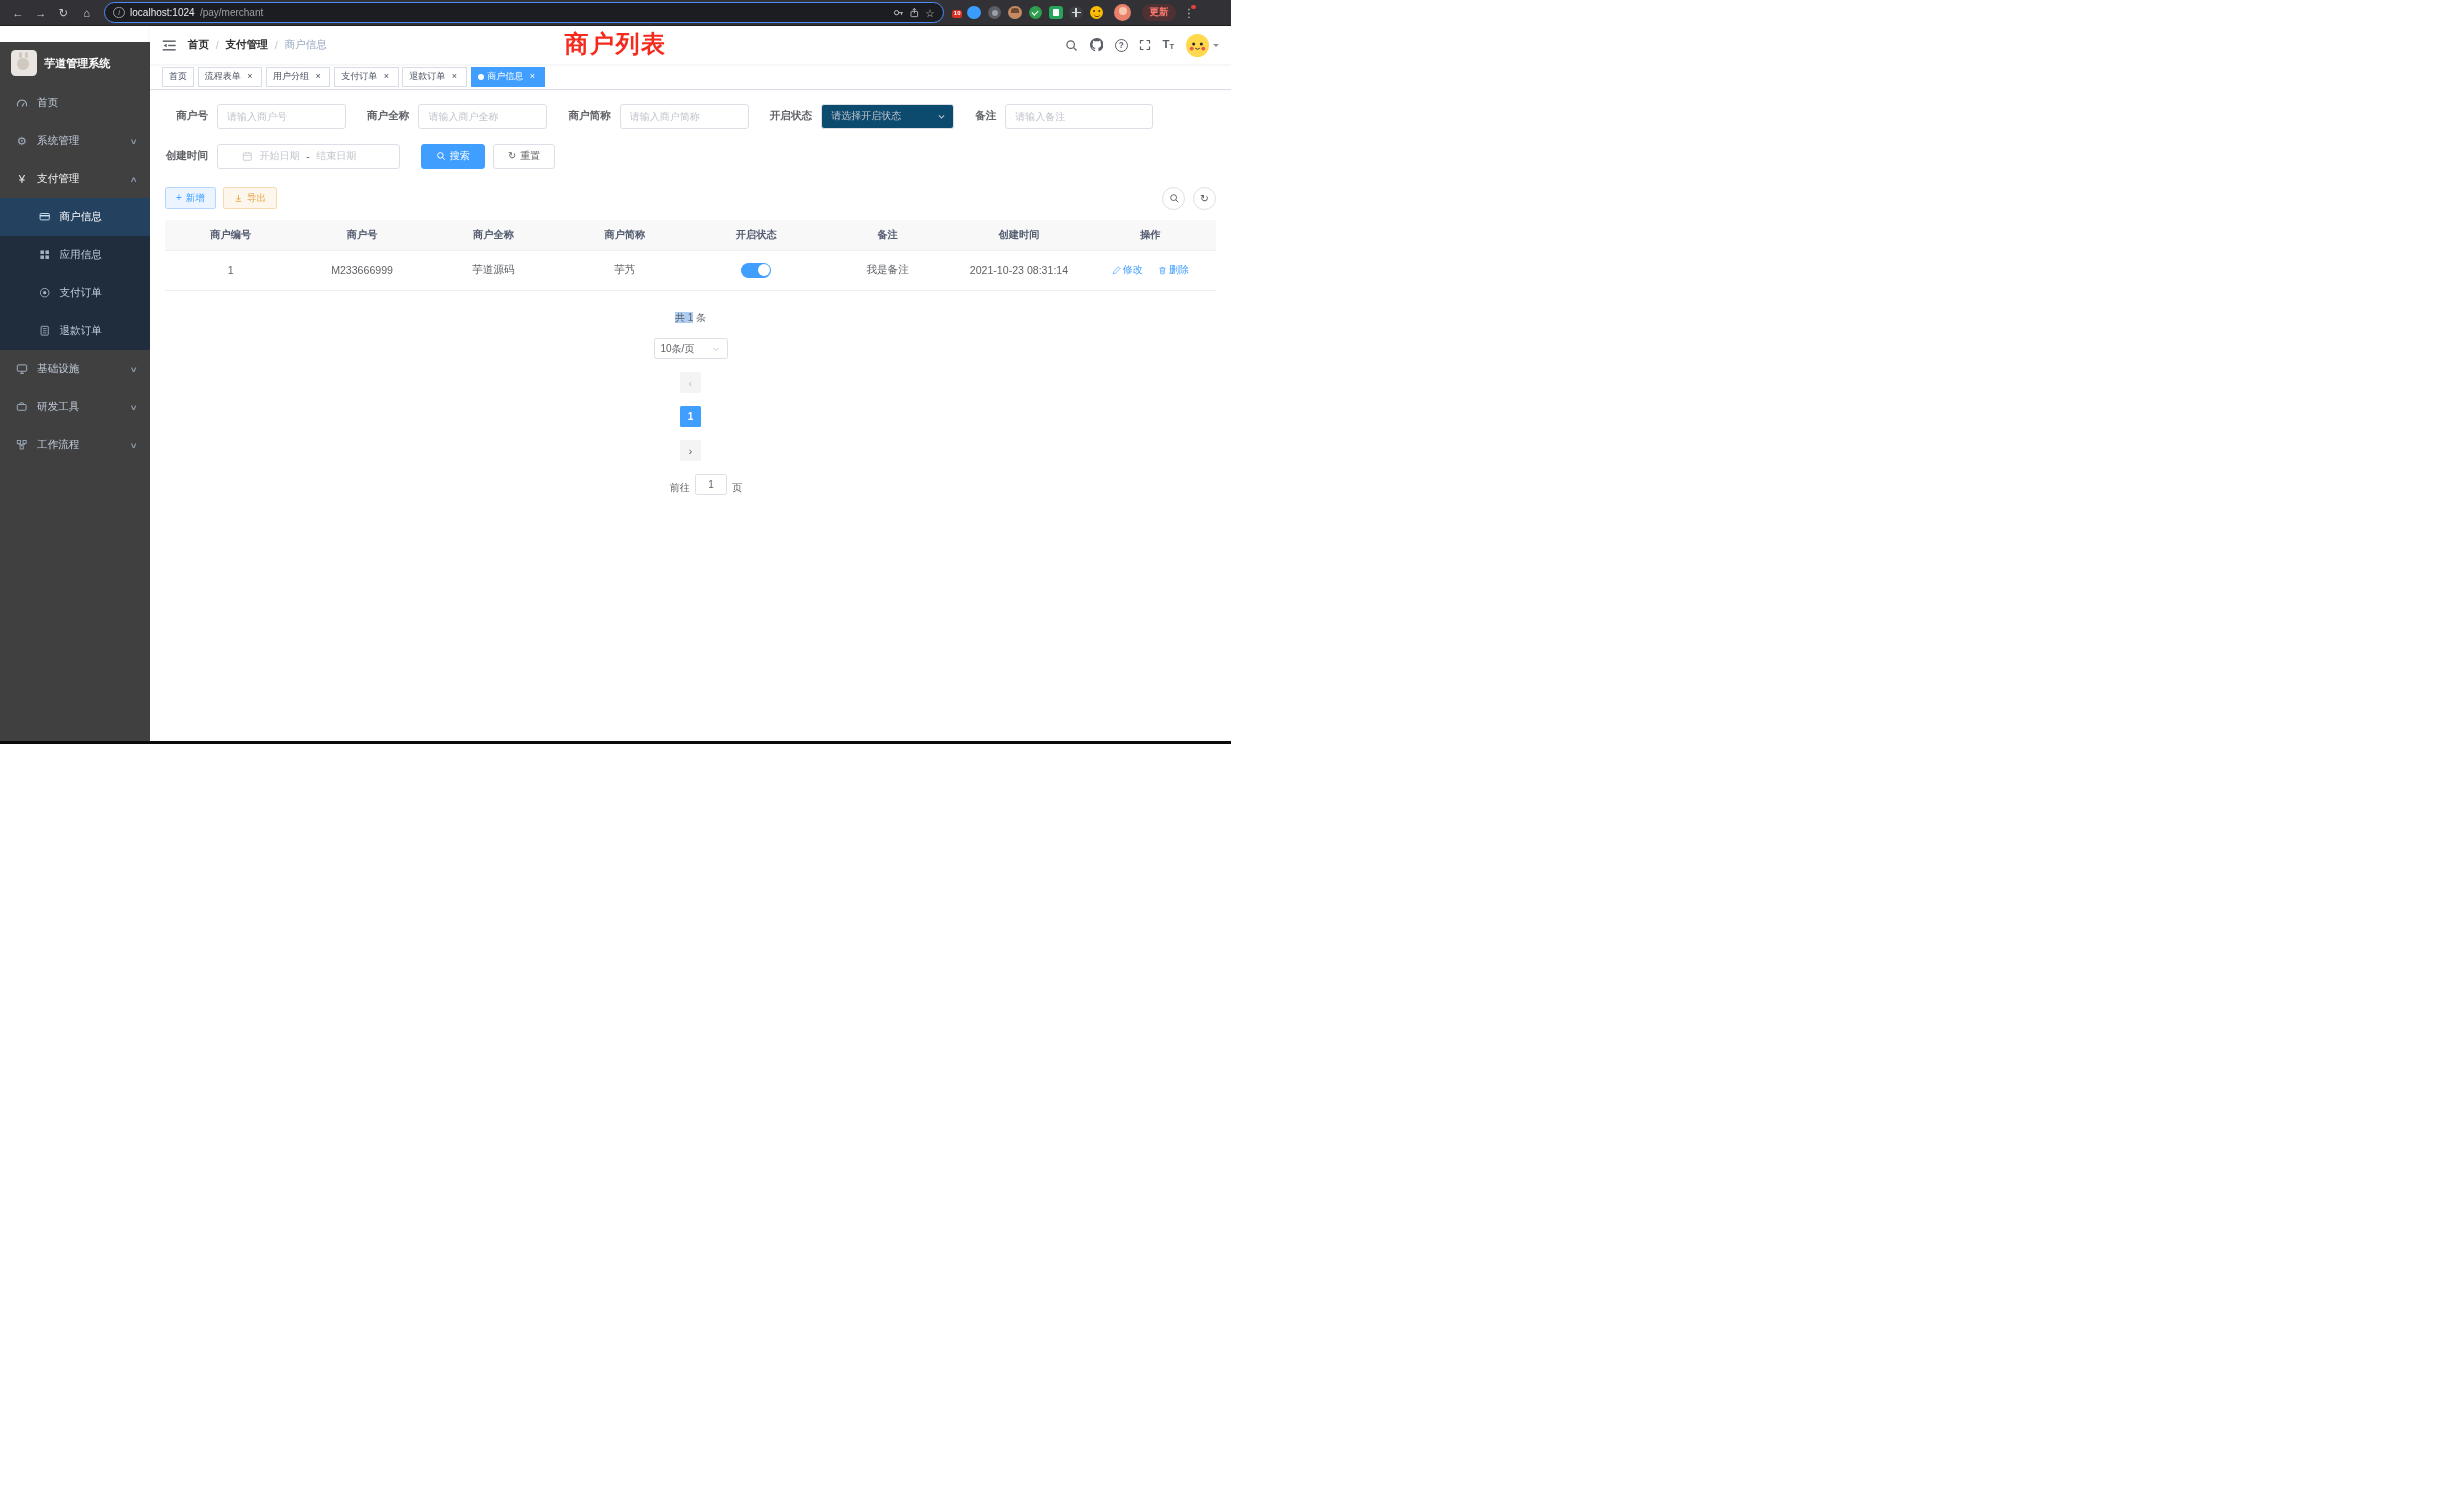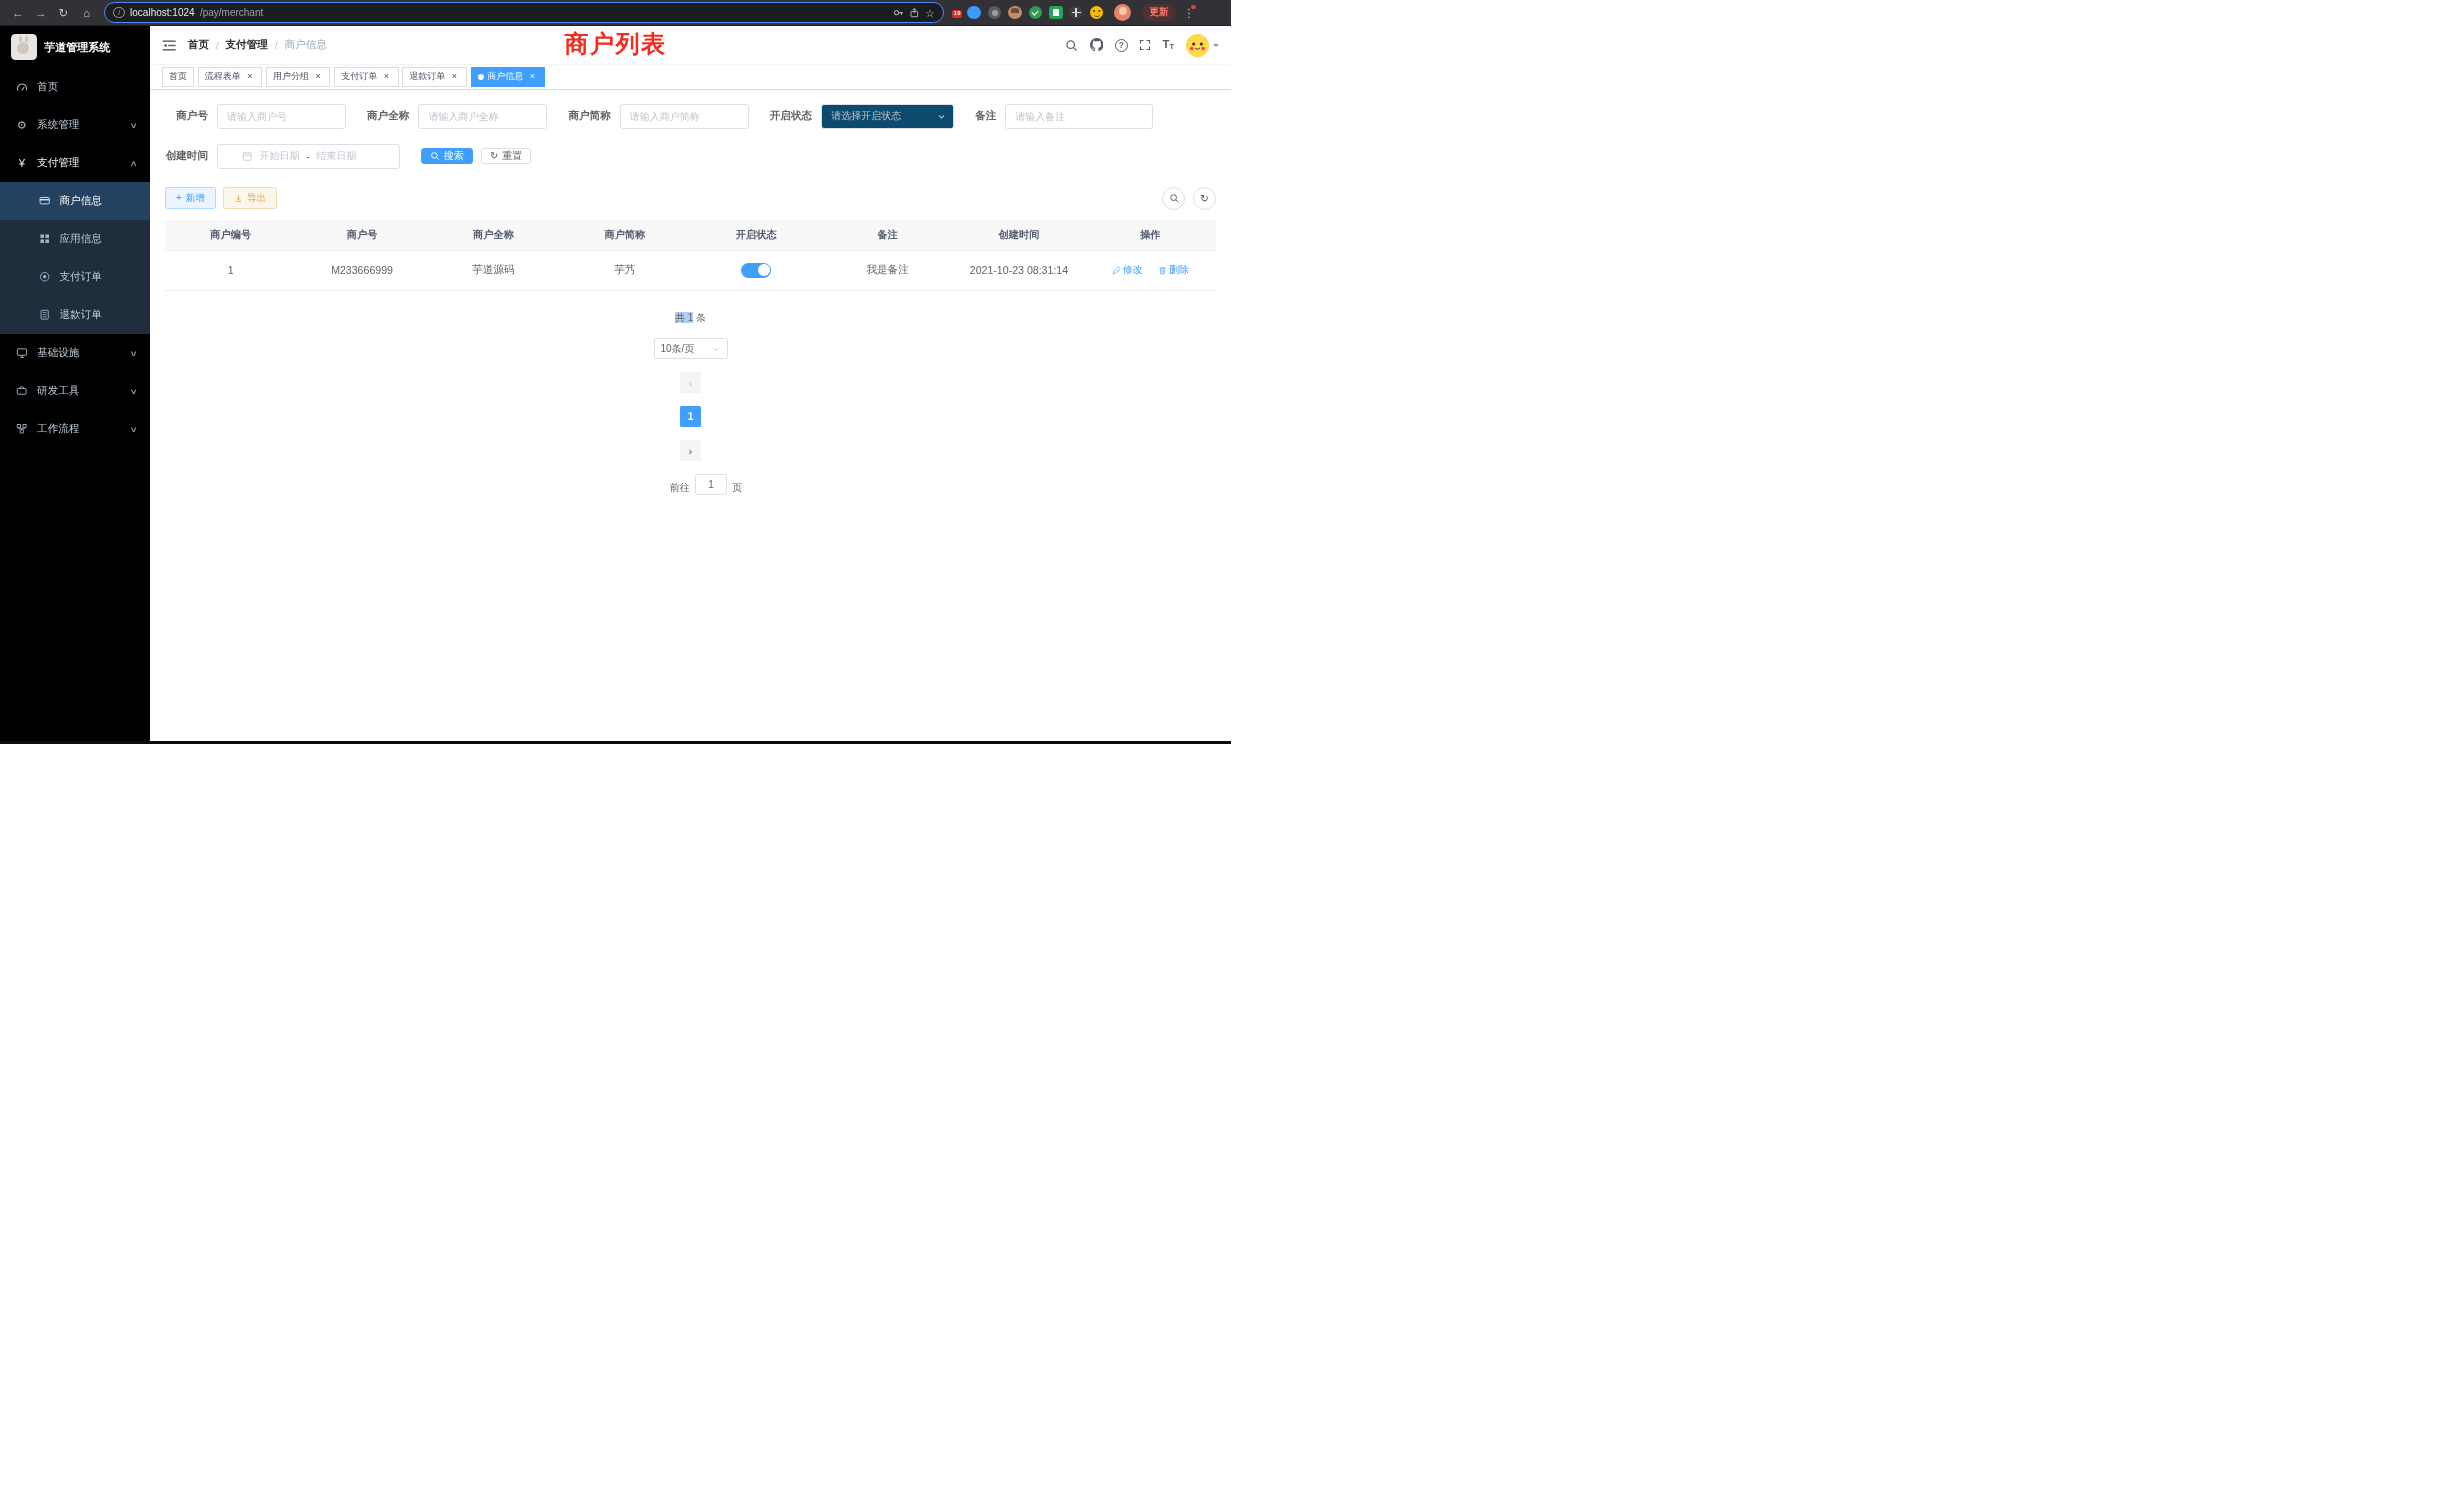--- a/index.html
+++ b/index.html
@@ -41,21 +41,21 @@
   .e8::after { content:""; position:absolute; left:3px; top:3.8px; width:2.3px; height:2.3px; border-radius:50%; background:#4a3606; box-shadow:5.3px 0 0 #4a3606; }
   .e8::before { content:""; position:absolute; left:3.8px; top:6.8px; width:6px; height:3.8px; border-radius:0 0 6px 6px; border-bottom:1.5px solid #4a3606; }
   .profile-av { width:17.4px; height:17.4px; border-radius:50%; background:#e8806a; margin-left:7.6px; position:relative; overflow:hidden; }
   .profile-av::after { content:""; position:absolute; left:4.5px; top:3px; width:8.3px; height:8.3px; border-radius:50%; background:#f7c6ae; }
   .update-pill { margin-left:7.6px; padding:2.3px 7.6px; border-radius:8.3px; background:rgba(217,48,37,.18); color:#ff7b6e; font-size:9.5px; font-weight:700; cursor:pointer; white-space:nowrap; }
   .dots { position:relative; width:13.6px; text-align:center; color:#c8cacd; font-size:11.4px; margin-left:3px; cursor:pointer; }
   .dots::after { content:""; position:absolute; top:-0.8px; right:0px; width:4.5px; height:4.5px; border-radius:50%; background:#e24339; }
 
   
   .app { display:flex; height:716px; }
-  .sidebar { width:150px; flex:0 0 150px; background:#000000; color:#bfcbd9; overflow:hidden; }
+  .sidebar { width:150px; flex:0 0 150px; background:#404040; color:#bfcbd9; overflow:hidden;margin-top:16px; }
   .logo { height:42px; display:flex; align-items:center; gap:7.6px; padding:0 10.6px; cursor:pointer; }
   .logo-img { width:26px; height:26px; border-radius:4.5px; background:#e9e5e0; position:relative; overflow:hidden; flex:0 0 auto; }
   .logo-img::before { content:""; position:absolute; left:6.8px; top:7.6px; width:12px; height:12px; border-radius:50%; background:#cfc8bf; }
   .logo-img::after { content:""; position:absolute; left:8.3px; top:1.5px; width:3px; height:6.8px; border-radius:2.3px; background:#cfc8bf; box-shadow:6px 0 0 #cfc8bf; }
   .logo-title { color:#fff; font-size:11px; font-weight:700; white-space:nowrap; }
   .menu-item { height:38px; display:flex; align-items:center; padding:0 13.6px; font-size:10.6px; cursor:pointer; }
   .mi-icon { width:16.7px; margin-right:6.8px; color:#a3b1c2; font-size:11.4px; text-align:center; flex:0 0 auto; display:flex; justify-content:center; }
   .mi-label { flex:1; white-space:nowrap; }
   .mi-arrow { font-size:7.6px; color:#8fa0b3; transform:scaleX(1.5); }
   .menu-item.active-root { color:#f4f4f5; }
@@ -98,21 +98,21 @@
   .form-item { display:flex; align-items:center; margin:0 21px 15px 0; }
   .form-item label { font-size:10.6px; color:#606266; font-weight:600; padding-right:9px; white-space:nowrap; }
   .fi-first label { min-width:52px; text-align:right; }
   .el-input { height:25px; border:0.8px solid #dcdfe6; border-radius:3px; padding:0 9px; font-size:10px; color:#606266; outline:none; background:#fff; font-family:inherit; }
   .el-input::placeholder { color:#c0c4cc; }
   .w170 { width:129px; } .w175 { width:133px; } .w195 { width:148px; }
   .el-select { height:25px; border:0.8px solid #dcdfe6; border-radius:3px; padding:0 7.6px 0 9px; display:flex; align-items:center; justify-content:space-between; font-size:10px; color:#c0c4cc; background:#0c4a6e; cursor:pointer; }
   .date-range { width:183px; height:25px; border:0.8px solid #dcdfe6; border-radius:3px; display:flex; align-items:center; gap:6.8px; padding:0 24px; font-size:10px; color:#c0c4cc; background:#fff; cursor:pointer; }
   .date-range .cal { color:#c0c4cc; display:flex; }
   .date-range .dsep { color:#606266; }
-  .btn { height:16px; padding:0 8px; border-radius:3px; font-size:10px; display:inline-flex; align-items:center; gap:3.8px; cursor:pointer; border:0.8px solid transparent; font-family:inherit; background:#fff; }
+  .btn { height:25px; padding:0 14px; border-radius:3px; font-size:10px; display:inline-flex; align-items:center; gap:3.8px; cursor:pointer; border:0.8px solid transparent; font-family:inherit; background:#fff; }
   .btn-primary { background:#409eff; border-color:#409eff; color:#fff; }
   .btn-default { border-color:#dcdfe6; color:#606266; }
   .btn .g { font-size:10px; line-height:1; }
   .toolbar { display:flex; align-items:center; margin:3px 0 10.6px 0; }
   .btn-sm { height:22px; padding:0 10px; font-size:9.5px; border-radius:2.3px; margin-right:7.6px; }
   .btn-add { background:#ecf5ff; border:0.8px solid #b3d8ff; color:#409eff; }
   .btn-export { background:#fdf6ec; border:0.8px solid #f5dab1; color:#e6a23c; }
   .toolbar-right { margin-left:auto; display:flex; gap:7.6px; }
   .circle-btn { width:23px; height:23px; border-radius:50%; border:0.8px solid #dcdfe6; background:#fff; color:#606266; display:flex; align-items:center; justify-content:center; cursor:pointer; font-size:10.6px; }
 

